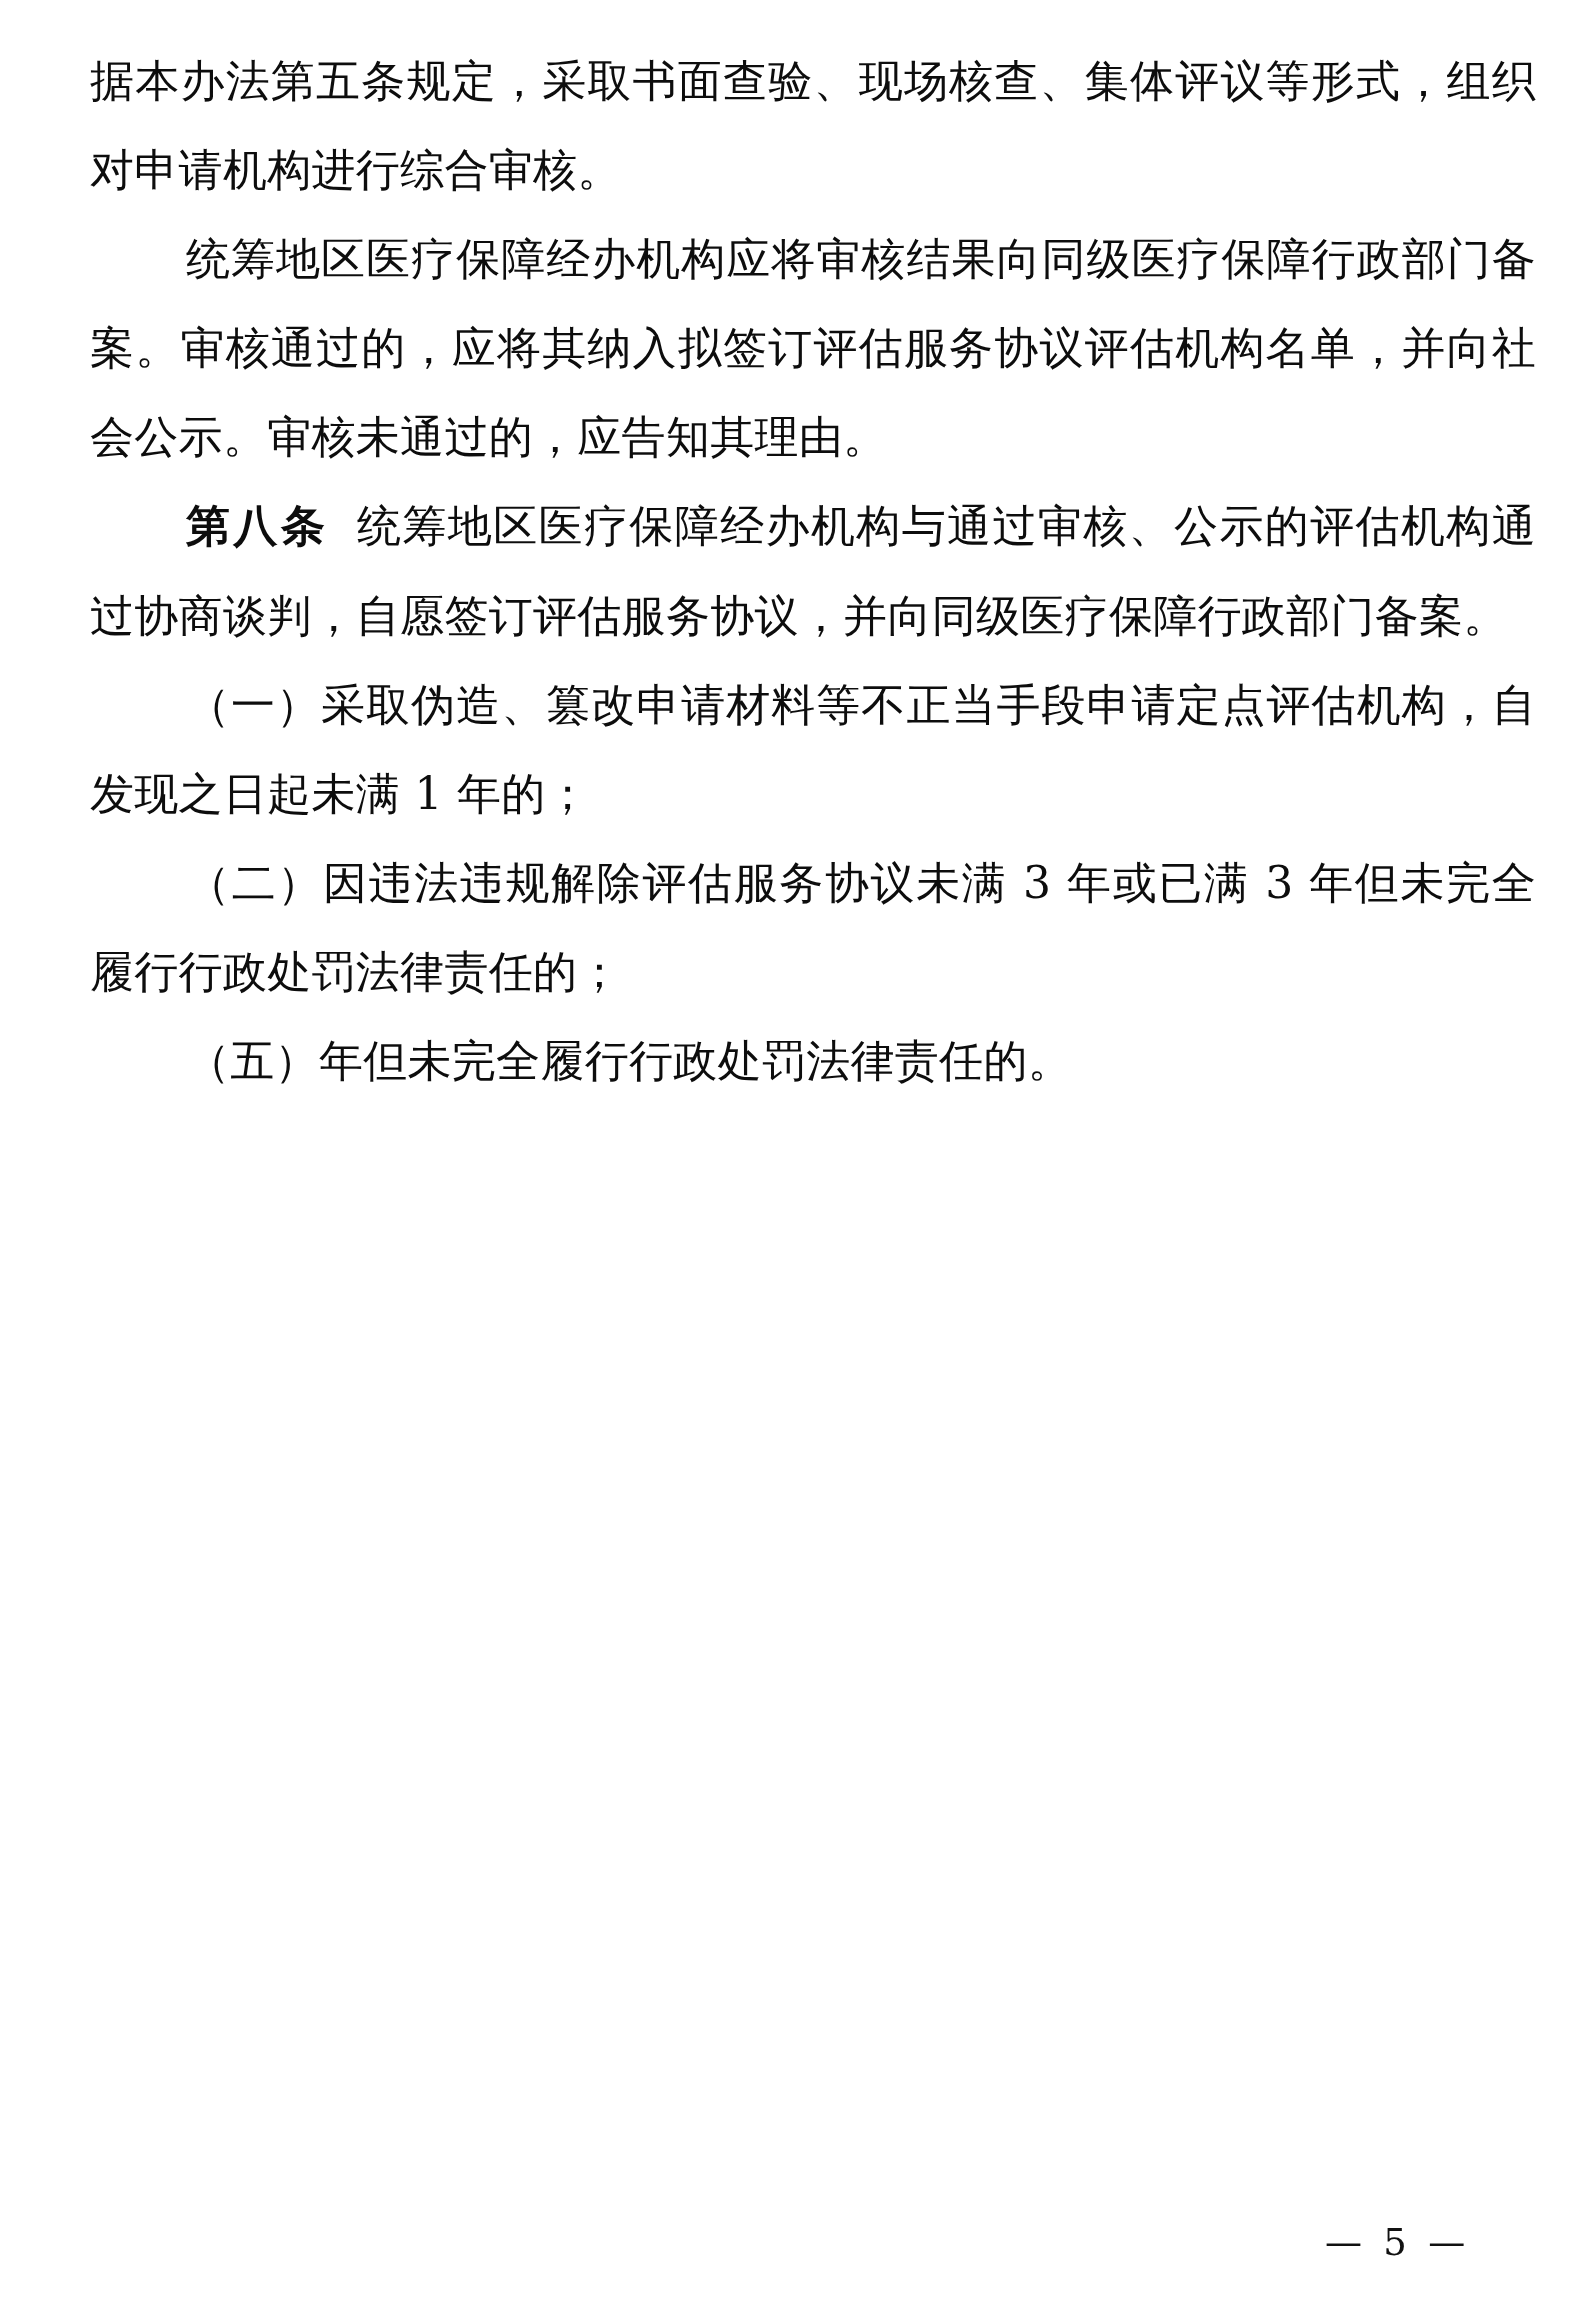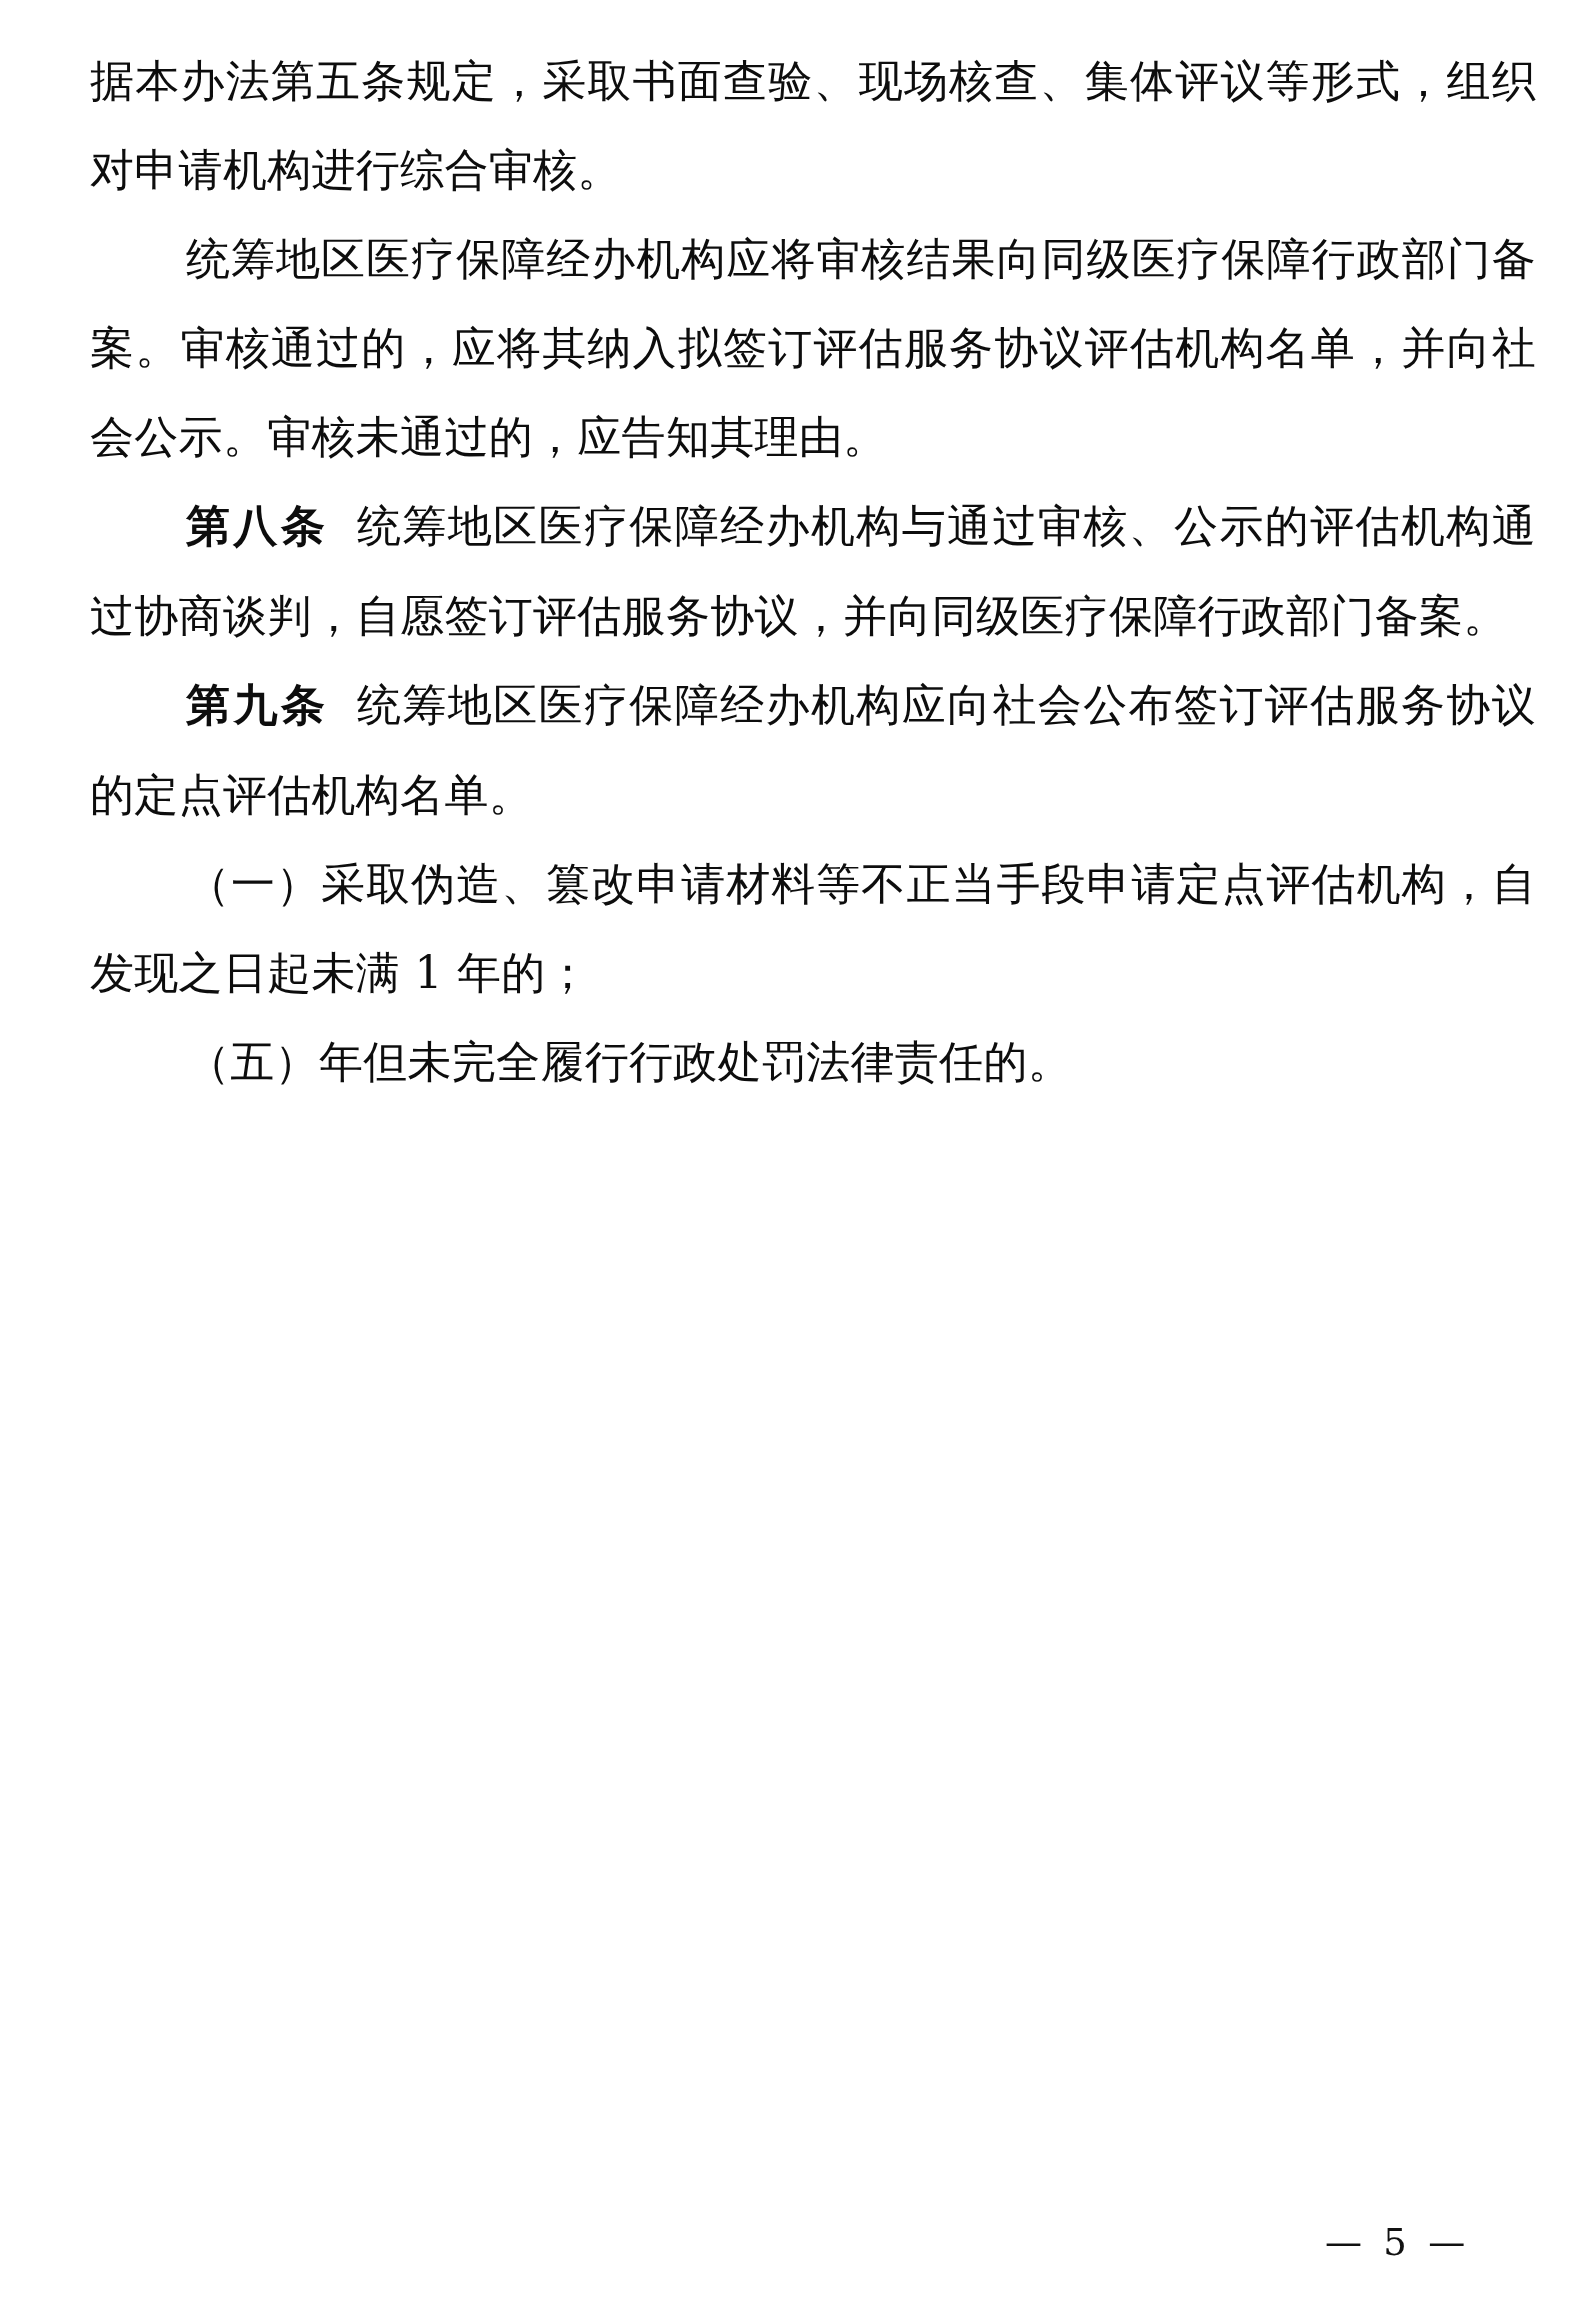--- a/index.html
+++ b/index.html
@@ -65,29 +65,29 @@
     </p>
 
     <p class="para">
       <span>统筹地区医疗保障经办机构应将审核结果向同级医疗保障行政部门备案。审核通过的，应将其纳入拟签订评估服务协议评估机构名单，并向社会公示。审核未通过的，应告知其理由。</span>
     </p>
 
     <p class="para">
       <span class="label">第八条</span><span class="gap"></span><span>统筹地区医疗保障经办机构与通过审核、公示的评估机构通过协商谈判，自愿签订评估服务协议，并向同级医疗保障行政部门备案。</span>
     </p>
 
-    <p class="para">
-      <span class="label">第九条</span><span class="gap"></span><span>统筹地区医疗保障经办机构应向社会公布签订评估服务协议的定点评估机构名单。</span>
-    </p>
 
 
     <p class="para">
       <span>（一）采取伪造、篡改申请材料等不正当手段申请定点评估机构，自发现之日起未满 1 年的；</span>
     </p>
 
+    <p class="para">
+      <span>（二）因违法违规解除评估服务协议未满 3 年或已满 3 年但未完全履行行政处罚法律责任的；</span>
+    </p>
 
 
 
     <p class="para">
       <span>（五）年但未完全履行行政处罚法律责任的。</span>
     </p>
 
 
   </div>
 

